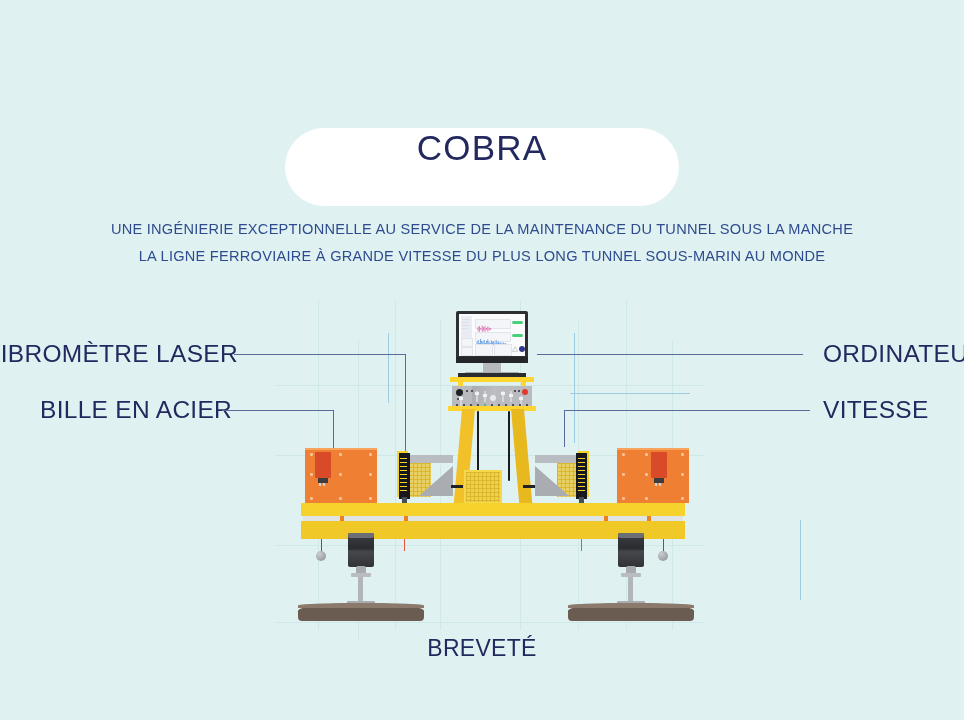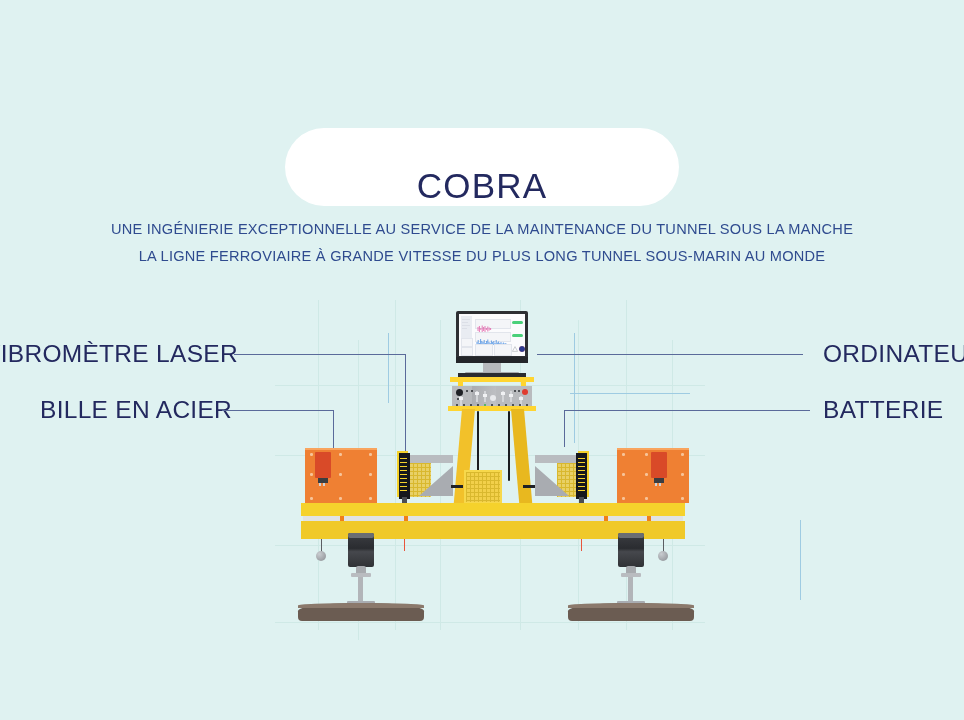--- a/index.html
+++ b/index.html
@@ -17,21 +17,21 @@
   .grid-v{width:1px;}
   .grid-h{height:1px;}
   .accent-v,.accent-h{position:absolute;background:#9ecbe2;}
   .accent-v{width:1px;}
   .accent-h{height:1px;}
 
   
   #title-pill{
     position:absolute;left:285px;top:128px;width:394px;height:78px;
     background:#ffffff;border-radius:40px;
-    display:flex;align-items:flex-end;justify-content:center;
+    display:flex;align-items:flex-start;justify-content:center;
   }
   #title-text{
     font-size:35px;letter-spacing:1.2px;color:#23295f;
     font-family:"Liberation Sans", sans-serif;font-weight:400;
   }
 
   
   .subtitle{
     position:absolute;width:964px;text-align:center;
     color:#2f4b8f;font-size:14.6px;letter-spacing:.25px;
@@ -210,21 +210,22 @@
   <div id="title-pill">
     <span id="title-text">COBRA</span>
   </div>
 
   <div class="subtitle" id="sub2">LA LIGNE FERROVIAIRE À GRANDE VITESSE DU PLUS LONG TUNNEL SOUS-MARIN AU MONDE</div>
   <div class="subtitle" id="sub1">UNE INGÉNIERIE EXCEPTIONNELLE AU SERVICE DE LA MAINTENANCE DU TUNNEL SOUS LA MANCHE</div>
 
   <div class="label" id="lbl-vibro">VIBROMÈTRE LASER</div>
   <div class="label" id="lbl-bille">BILLE EN ACIER</div>
   <div class="label" id="lbl-ordi">ORDINATEUR</div>
-  <div class="label" id="lbl-batt">BATTERIE</div>
+  <div class="label" id="lbl-batt">VITESSE</div>
+  <div class="label" id="lbl-brevete">BREVETÉ</div>
 
   <div>
     <div class="lead lead-h" style="left:234px;top:354px;width:172px;"></div>
     <div class="lead lead-v" style="left:405px;top:354px;height:126px;"></div>
   </div>
   <div>
     <div class="lead lead-h" style="left:222px;top:410px;width:112px;"></div>
     <div class="lead lead-v" style="left:333px;top:410px;height:60px;"></div>
   </div>
   <div>

